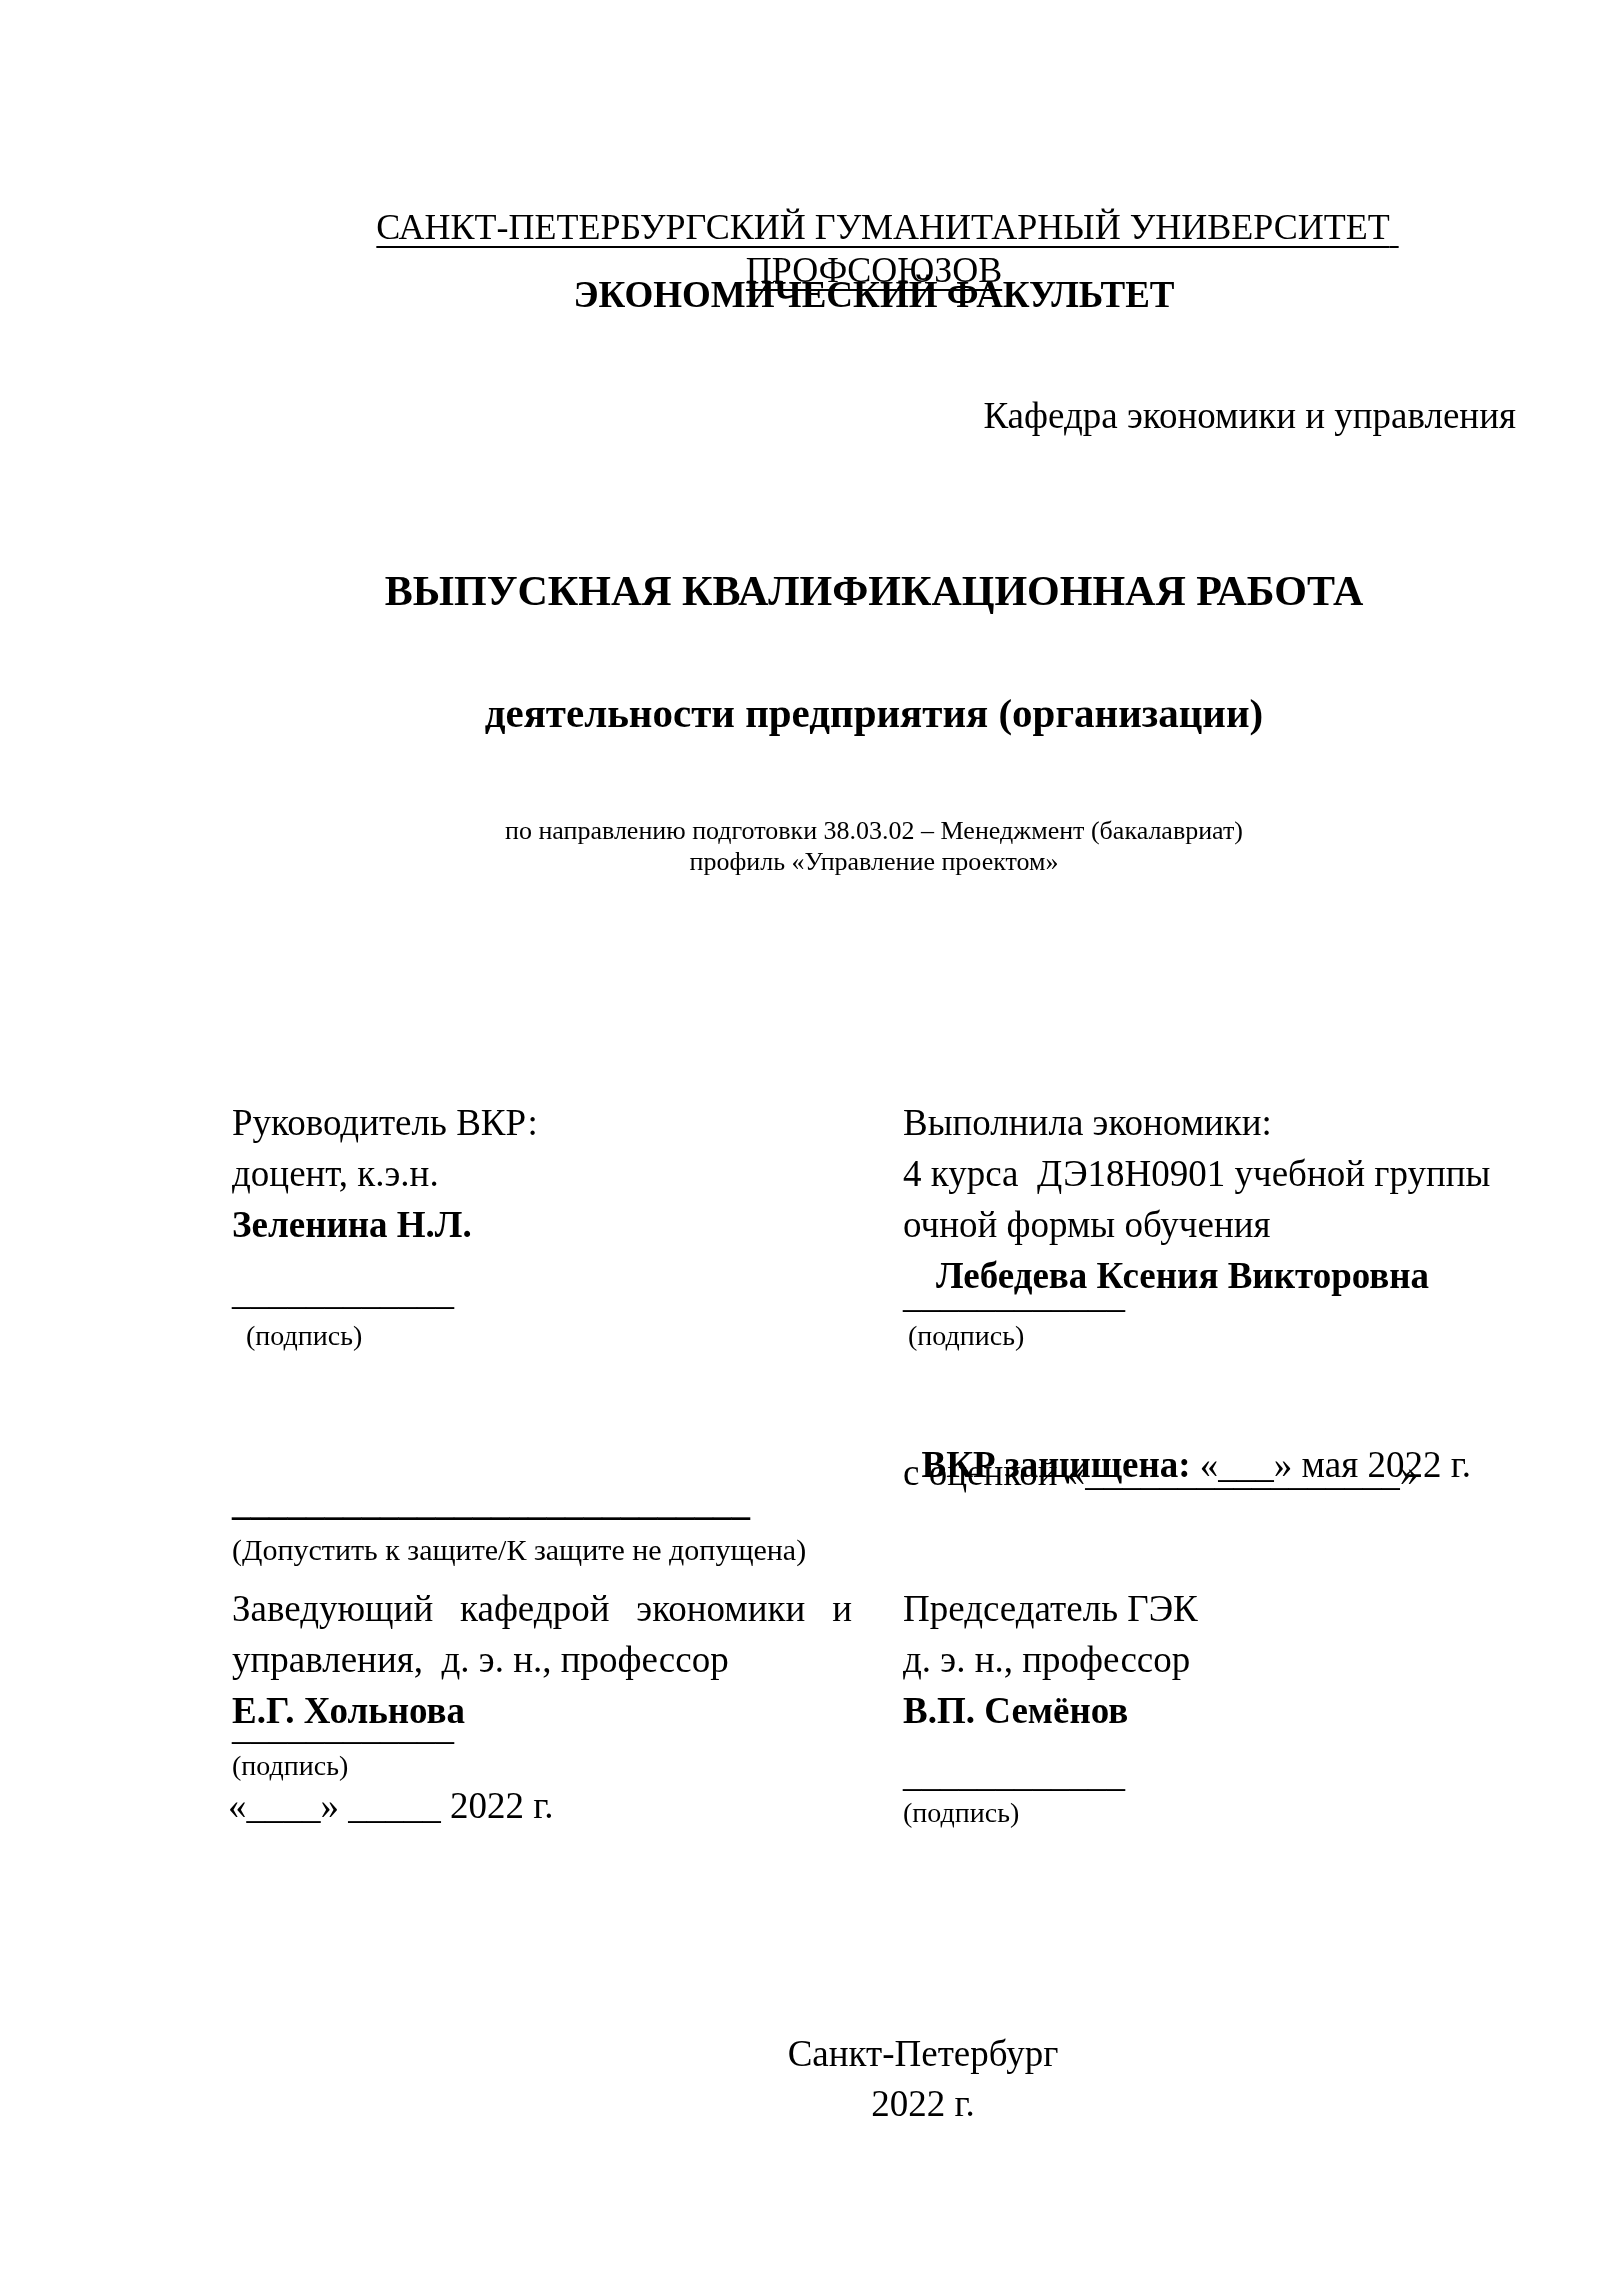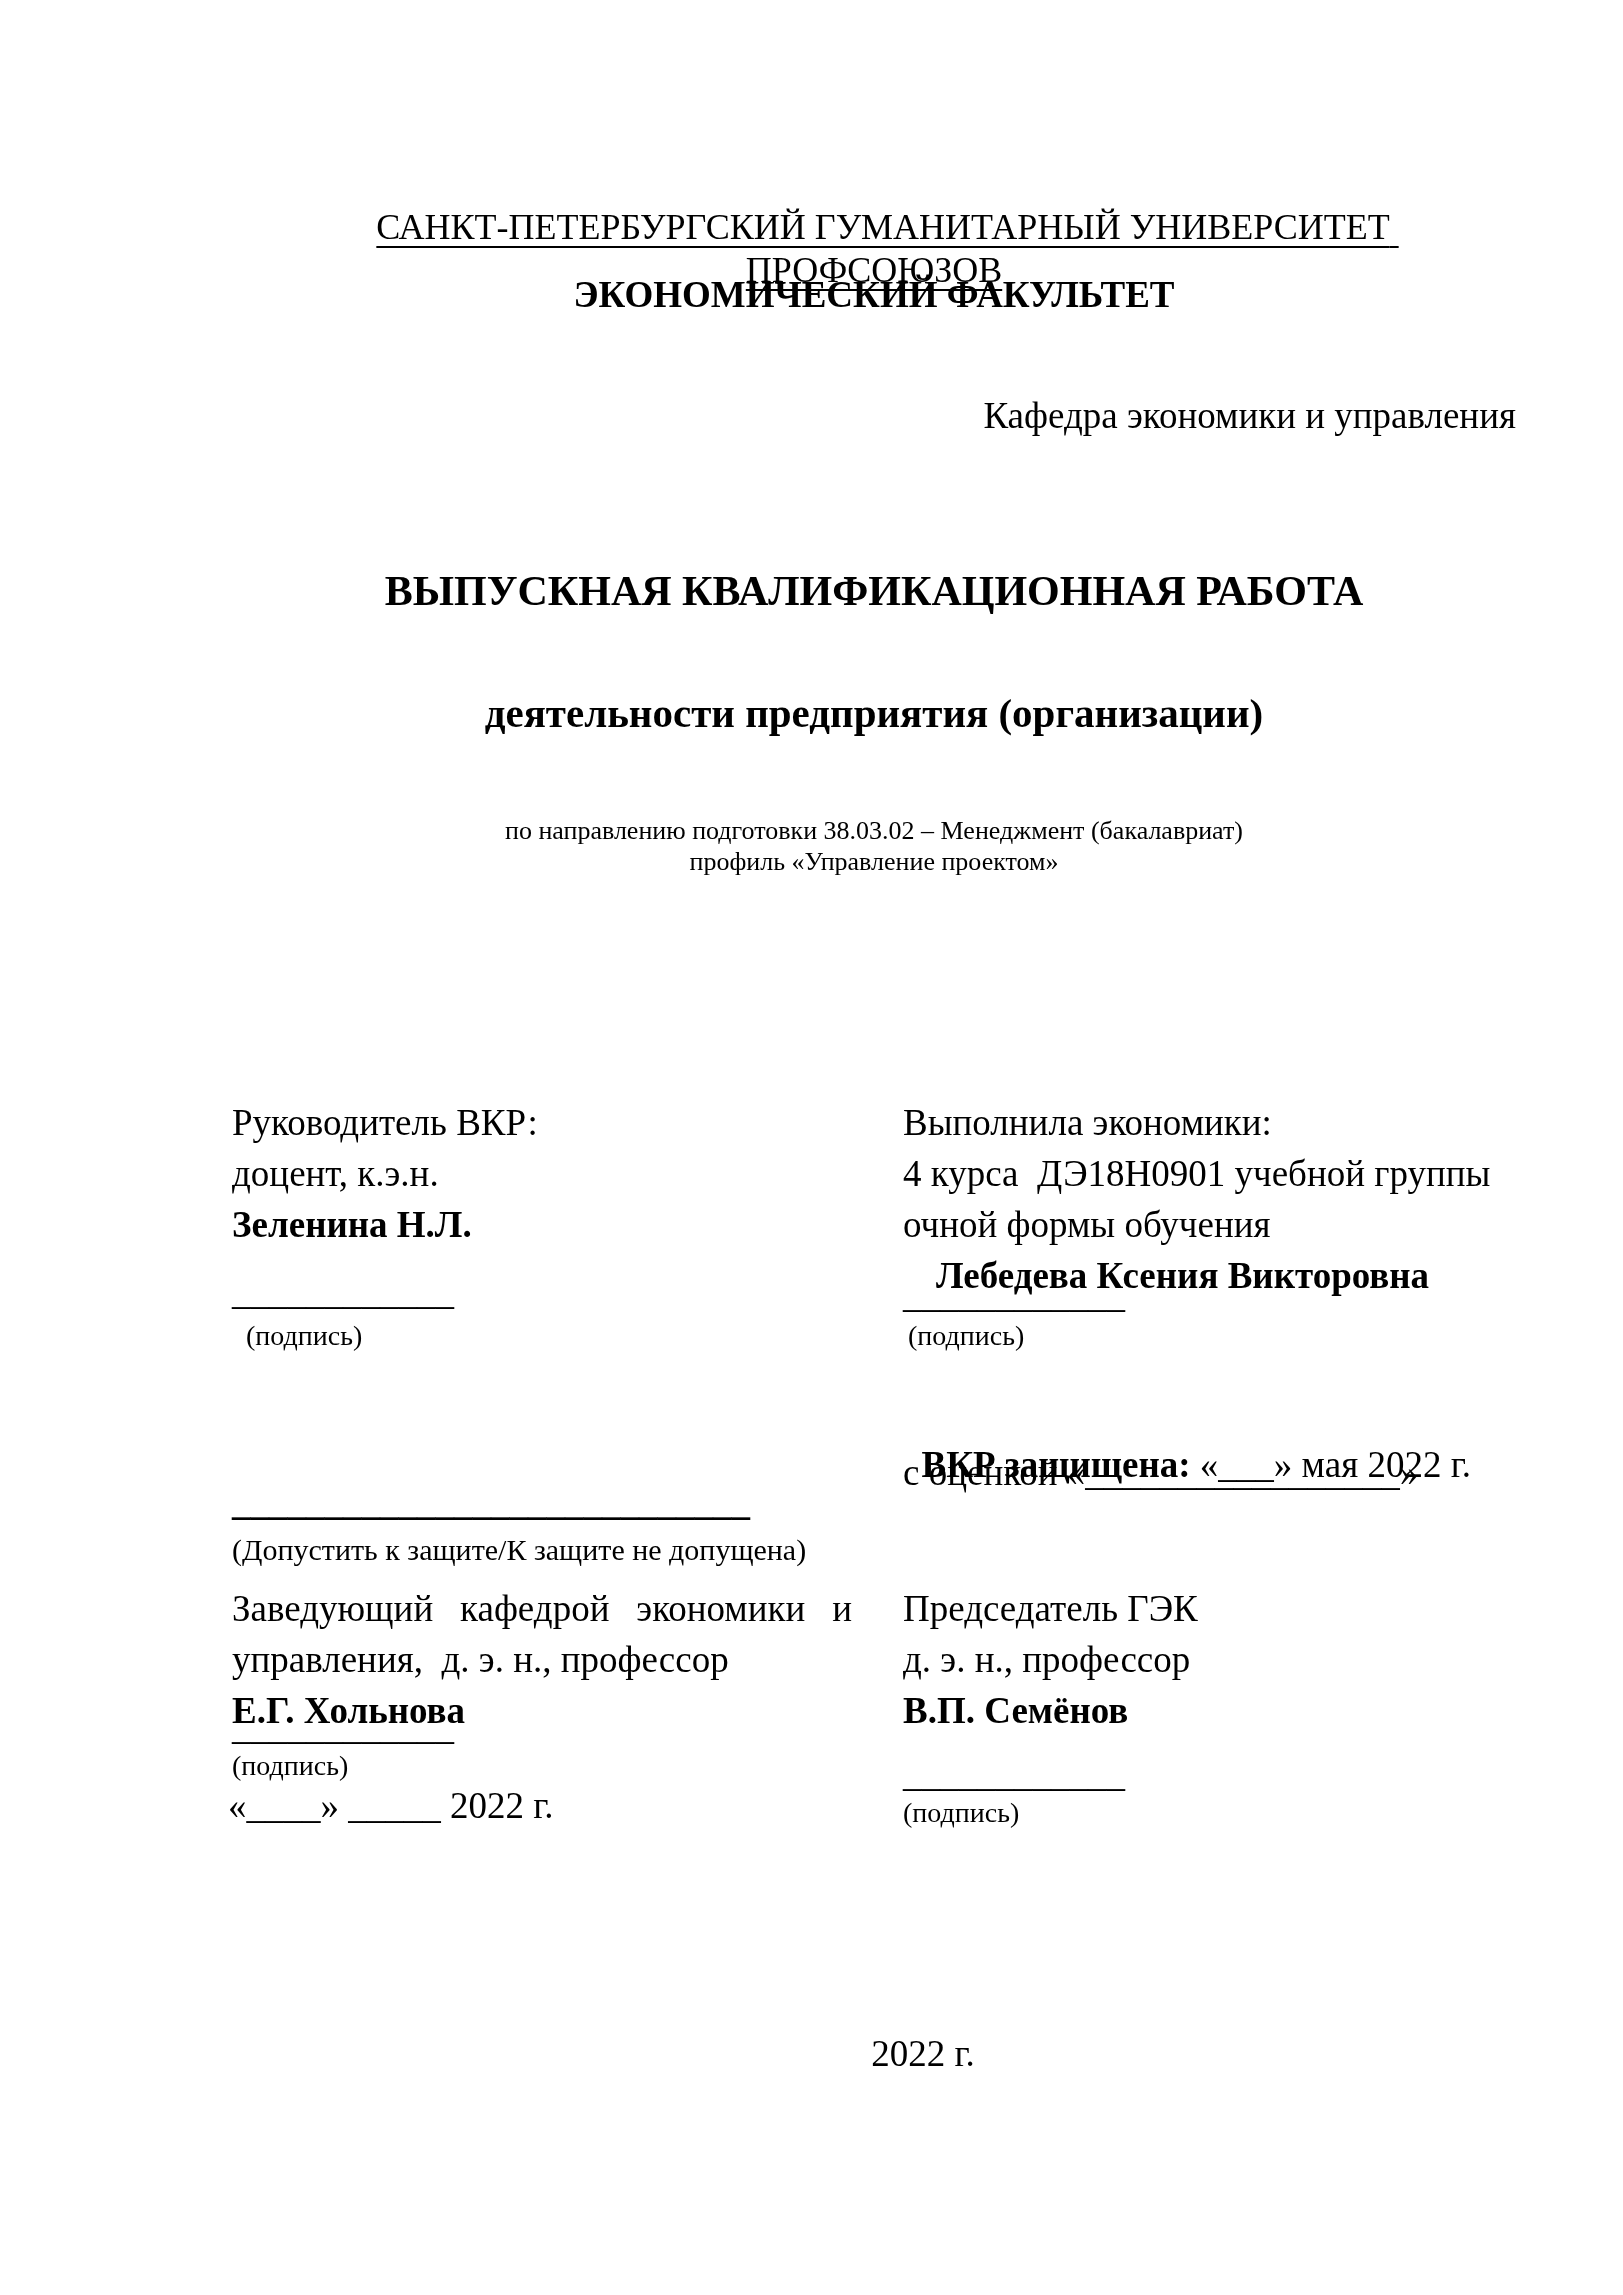--- a/index.html
+++ b/index.html
@@ -69,15 +69,16 @@
 <div class="abs small" style="top:1749px;left:232px;width:620px;">(подпись)</div>
 <div class="abs t" style="top:1784px;left:228px;width:620px;">«____» _____ 2022 г.</div>
 
 <div class="abs t" style="top:1587px;left:903px;width:620px;">Председатель ГЭК</div>
 <div class="abs t" style="top:1638px;left:903px;width:620px;">д. э. н., профессор</div>
 <div class="abs t b" style="top:1689px;left:903px;width:620px;">В.П. Семёнов</div>
 <div class="abs t sig" style="top:1752px;left:903px;width:620px;">____________</div>
 <div class="abs small" style="top:1796px;left:903px;width:620px;">(подпись)</div>
 
 <div class="abs c" style="top:2029px;left:283px;width:1280px;font-size:37px;line-height:1.34;">
+  <div>Санкт-Петербург</div>
   <div>2022 г.</div>
 </div>
 
 
 </body></html>

